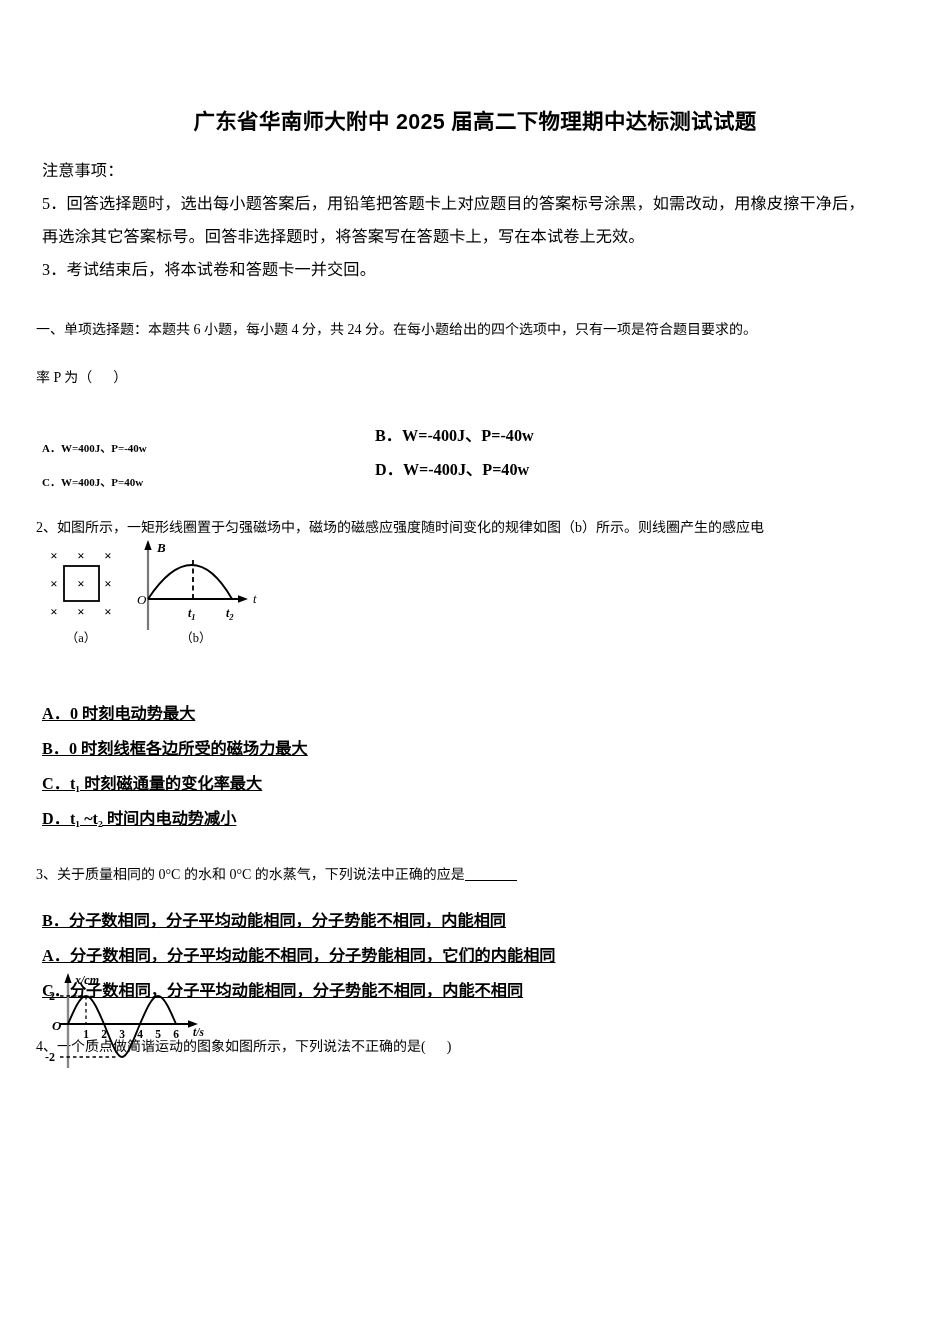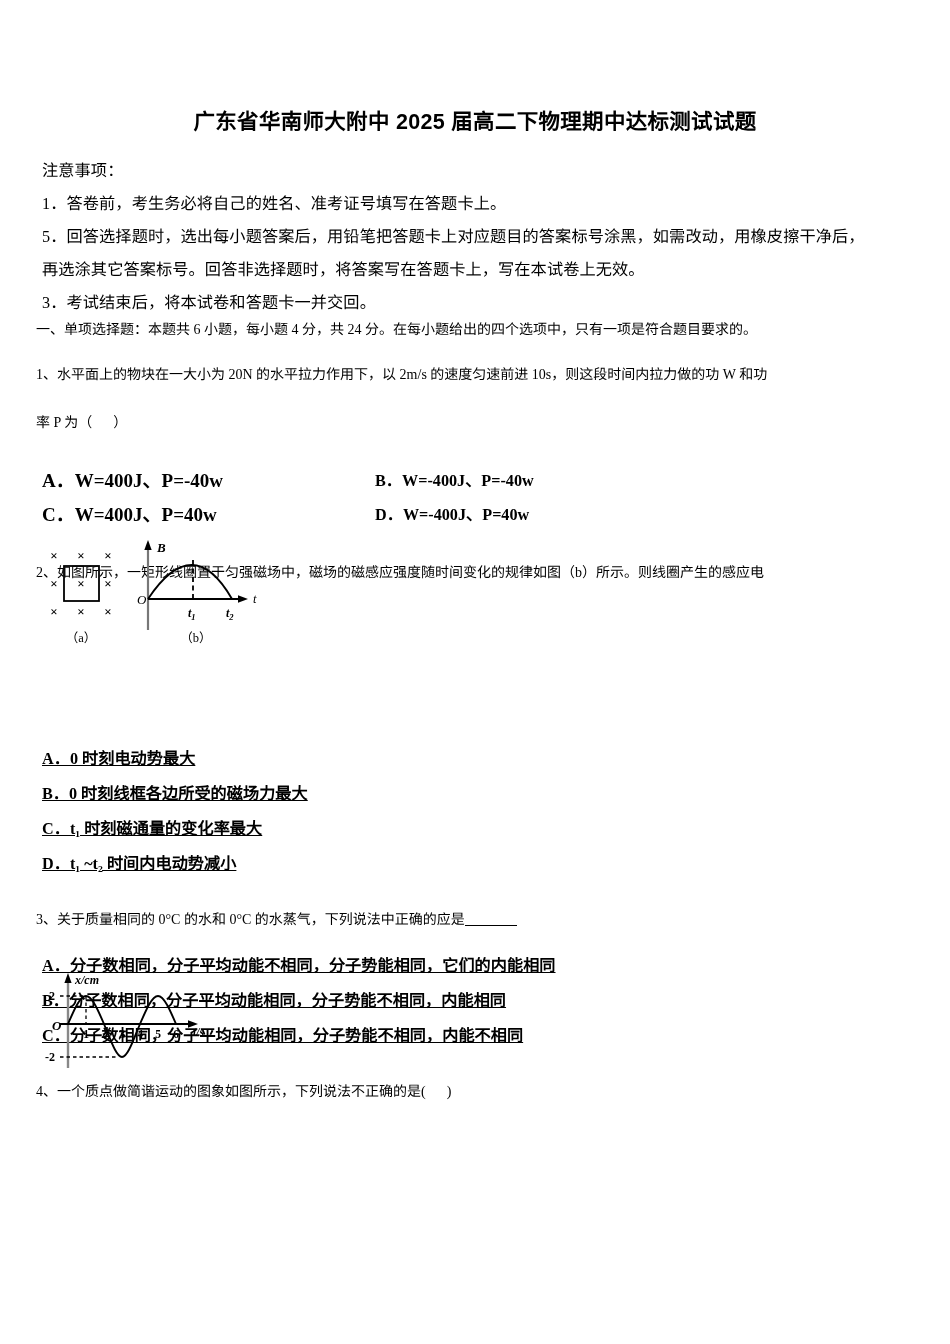--- a/index.html
+++ b/index.html
@@ -62,23 +62,23 @@
   
   #q-block { top: 300px; }
 
   .opt-row {
     position: relative;
     height: 34px;
   }
   .opt-a {
     position: absolute;
     left: 6px;
-    top: 0;
-    font-weight: bold;
-    font-size: 19px;
+    top: 12px;
+    font-weight: bold;
+    font-size: 11px;
     line-height: 34px;
     white-space: nowrap;
   }
   .opt-b {
     position: absolute;
     left: 339px;
     top: 0;
     font-weight: bold;
     font-size: 16.2px;
     line-height: 34px;
@@ -115,32 +115,30 @@
 </style>
 </head>
 <body>
 
 <div class="page">
 
   <div class="doc-title">广东省华南师大附中 2025 届高二下物理期中达标测试试题</div>
 
   <div class="body-col" id="notice-block">
     <p class="ln">注意事项：</p>
-    <p class="ln">1．答卷前，考生务必将自己的姓名、准考证号填写在答题卡上。</p>
     <p class="ln">5．回答选择题时，选出每小题答案后，用铅笔把答题卡上对应题目的答案标号涂黑，如需改动，用橡皮擦干净后，</p>
     <p class="ln">再选涂其它答案标号。回答非选择题时，将答案写在答题卡上，写在本试卷上无效。</p>
     <p class="ln">3．考试结束后，将本试卷和答题卡一并交回。</p>
   </div>
 
   <div class="body-col" id="q-block">
 
     <p class="q-line">一、单项选择题：本题共 6 小题，每小题 4 分，共 24 分。在每小题给出的四个选项中，只有一项是符合题目要求的。</p>
 
     <div>
-      <p class="q-line">1、水平面上的物块在一大小为 20N 的水平拉力作用下，以 2m/s 的速度匀速前进 10s，则这段时间内拉力做的功 W 和功</p>
       <p class="q-line loose">率 P 为（      ）</p>
       <div class="sec-gap-s"></div>
       <div class="opt-row">
         <span class="opt-a">A．W=400J、P=-40w</span>
         <span class="opt-b">B．W=-400J、P=-40w</span>
       </div>
       <div class="opt-row">
         <span class="opt-a">C．W=400J、P=40w</span>
         <span class="opt-b">D．W=-400J、P=40w</span>
       </div>
@@ -155,22 +153,22 @@
       <div class="opt-single">A．0 时刻电动势最大</div>
       <div class="opt-single">B．0 时刻线框各边所受的磁场力最大</div>
       <div class="opt-single">C．t₁ 时刻磁通量的变化率最大</div>
       <div class="opt-single">D．t₁ ~t₂ 时间内电动势减小</div>
     </div>
 
     <div class="sec-gap-s"></div>
 
     <div>
       <p class="q-line"><span>3、关于质量相同的 0°C 的水和 0°C 的水蒸气，下列说法中正确的应是</span><span class="underline-blank"></span></p>
+      <div class="opt-single">B．分子数相同，分子平均动能相同，分子势能不相同，内能相同</div>
       <div class="opt-single">A．分子数相同，分子平均动能不相同，分子势能相同，它们的内能相同</div>
-      <div class="opt-single">B．分子数相同，分子平均动能相同，分子势能不相同，内能相同</div>
       <div class="opt-single">C．分子数相同，分子平均动能相同，分子势能不相同，内能不相同</div>
     </div>
 
     <div class="sec-gap-s"></div>
 
     <div>
       <p class="q-line">4、一个质点做简谐运动的图象如图所示，下列说法不正确的是(      )</p>
       <div style="height:132px"></div>
 
     </div>

